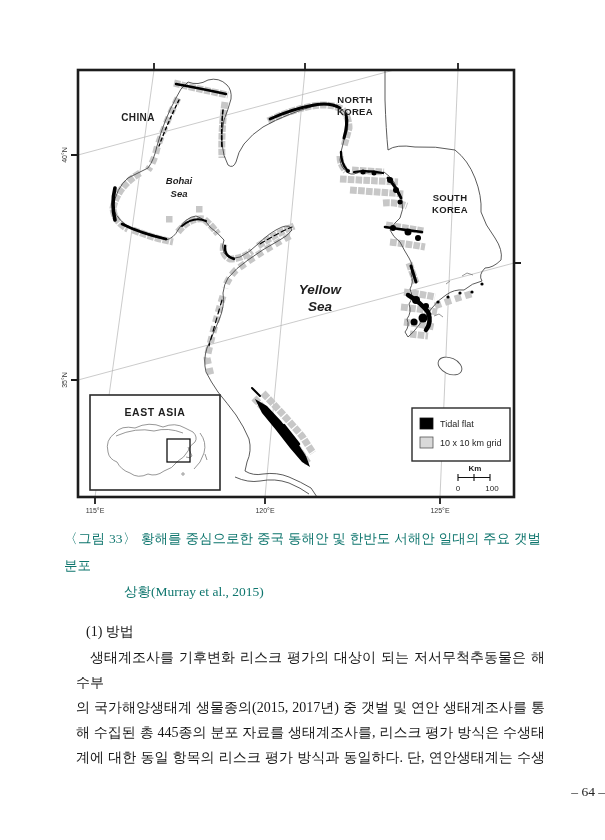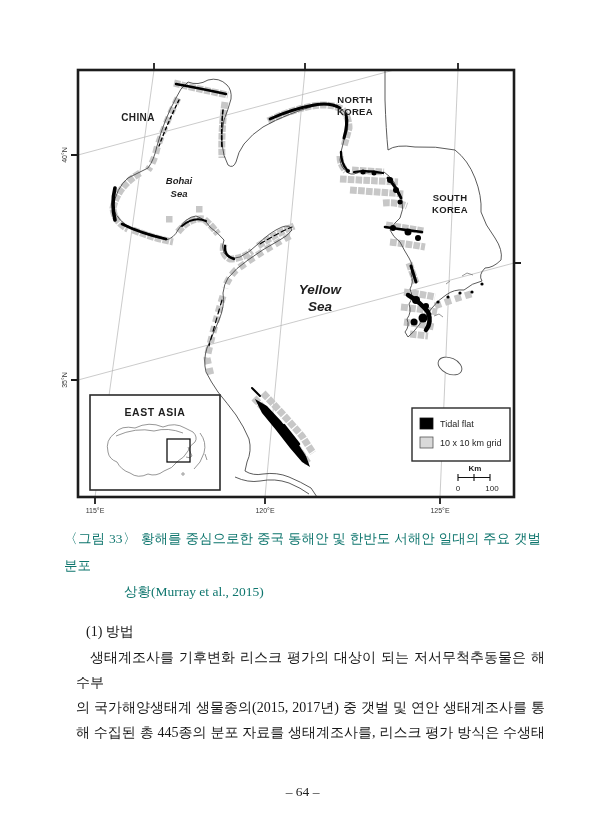--- a/index.html
+++ b/index.html
@@ -26,21 +26,21 @@
   .frame{fill:none;stroke:#1c1c1c;stroke-width:2.6}
   .tick{stroke:#1c1c1c;stroke-width:1.8}
   .caption{position:absolute;left:64px;top:526px;width:477px;font-size:13.5px;line-height:26.5px;color:#0f766e}
   .caption .l1{text-align:justify;text-align-last:justify}
   .caption .l2{padding-left:60px}
   .heading{position:absolute;left:76px;top:600px;width:469px;font-size:14px;font-weight:bold;color:#0d0d0d}
   .subheading{position:absolute;left:86px;top:623px;font-size:14px}
   .para{position:absolute;left:76px;top:645px;width:469px;font-size:14px;line-height:25px}
   .para .pl{text-align:justify;text-align-last:justify}
   .para .pl.ind{text-indent:14px}
-  .pageno{position:absolute;left:0;top:784px;width:605px;text-align:center;font-size:13.5px;color:#222}
+  .pageno{position:absolute;left:0;top:784px;width:605px;text-align:right;font-size:13.5px;color:#222}
 </style>
 </head>
 <body>
 
 <div class="page">
 
   <div class="map-wrap">
     <svg width="470" height="458" viewBox="-20 -12 470 458">
 
       <path class="gr" d="M17,427 L76,0 M187,427 L227,0 M362,427 L380,0 M0,85 L316,0 M0,310 L436,193"></path>
@@ -192,16 +192,17 @@
     <div class="l1">〈그림 33〉 황해를 중심으로한 중국 동해안 및 한반도 서해안 일대의 주요 갯벌 분포</div>
     <div class="l2">상황(Murray et al., 2015)</div>
   </div>
 
   <div class="subheading">(1) 방법</div>
 
   <div class="para">
     <div class="pl ind">생태계조사를 기후변화 리스크 평가의 대상이 되는 저서무척추동물은 해수부</div>
     <div class="pl">의 국가해양생태계 생물종의(2015, 2017년) 중 갯벌 및 연안 생태계조사를 통</div>
     <div class="pl">해 수집된 총 445종의 분포 자료를 생태계조사를, 리스크 평가 방식은 수생태</div>
+    <div class="pl">계에 대한 동일 항목의 리스크 평가 방식과 동일하다. 단, 연안생태계는 수생</div>
   </div>
 
   <div class="pageno">– 64 –</div>
 </div>
 
 </body></html>

